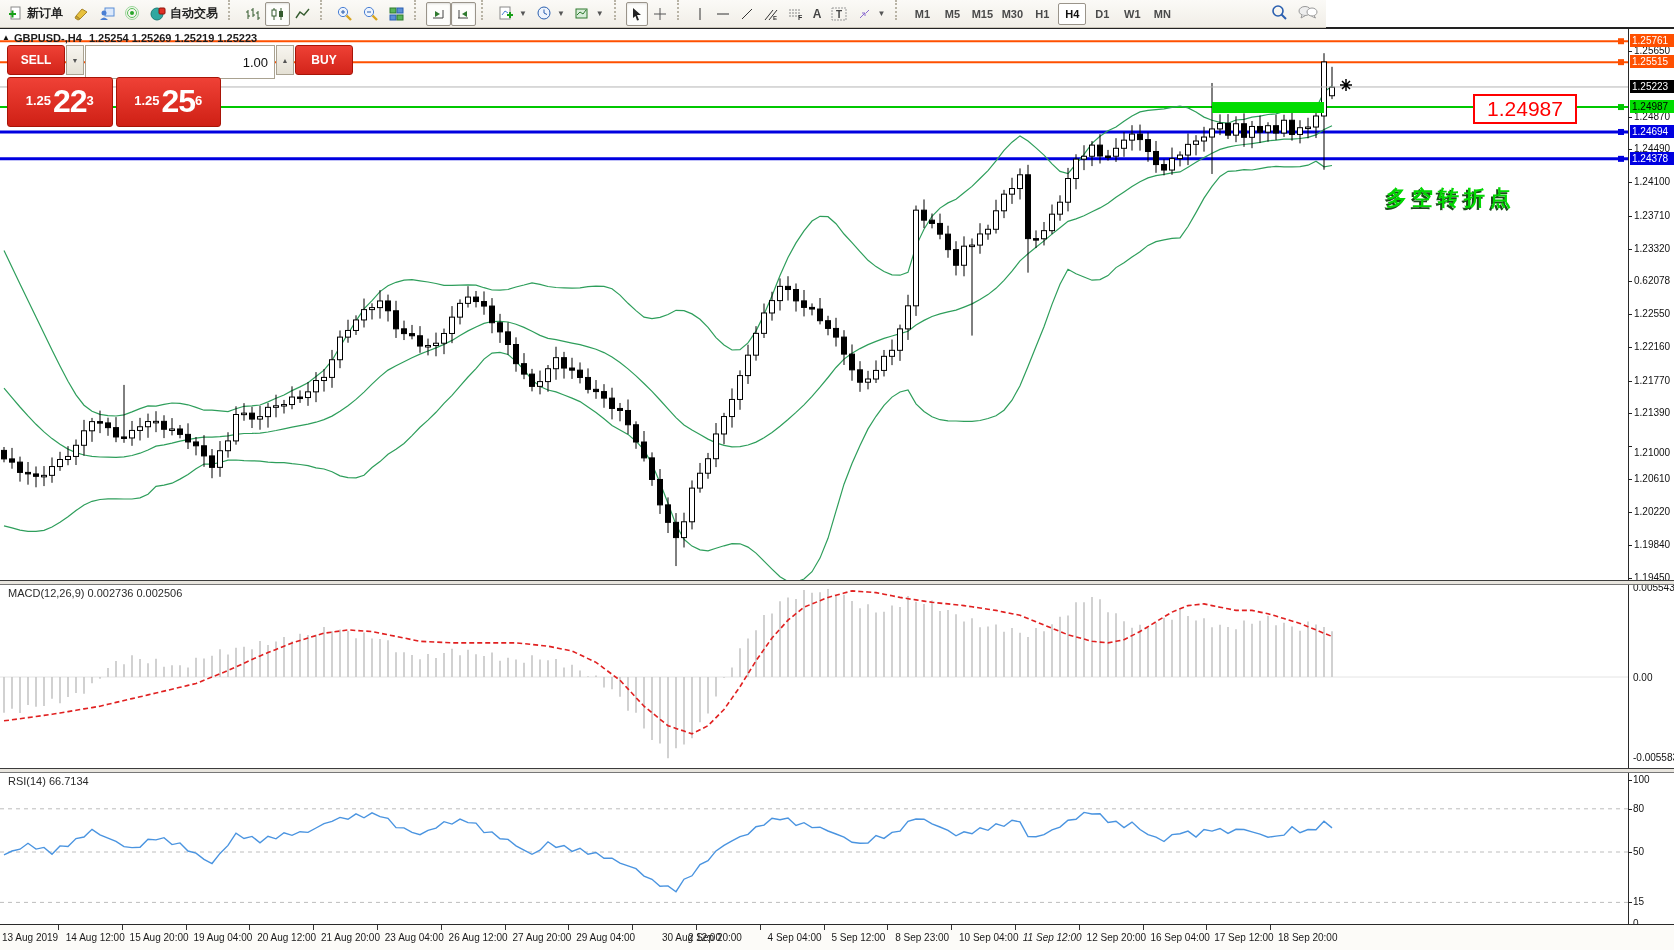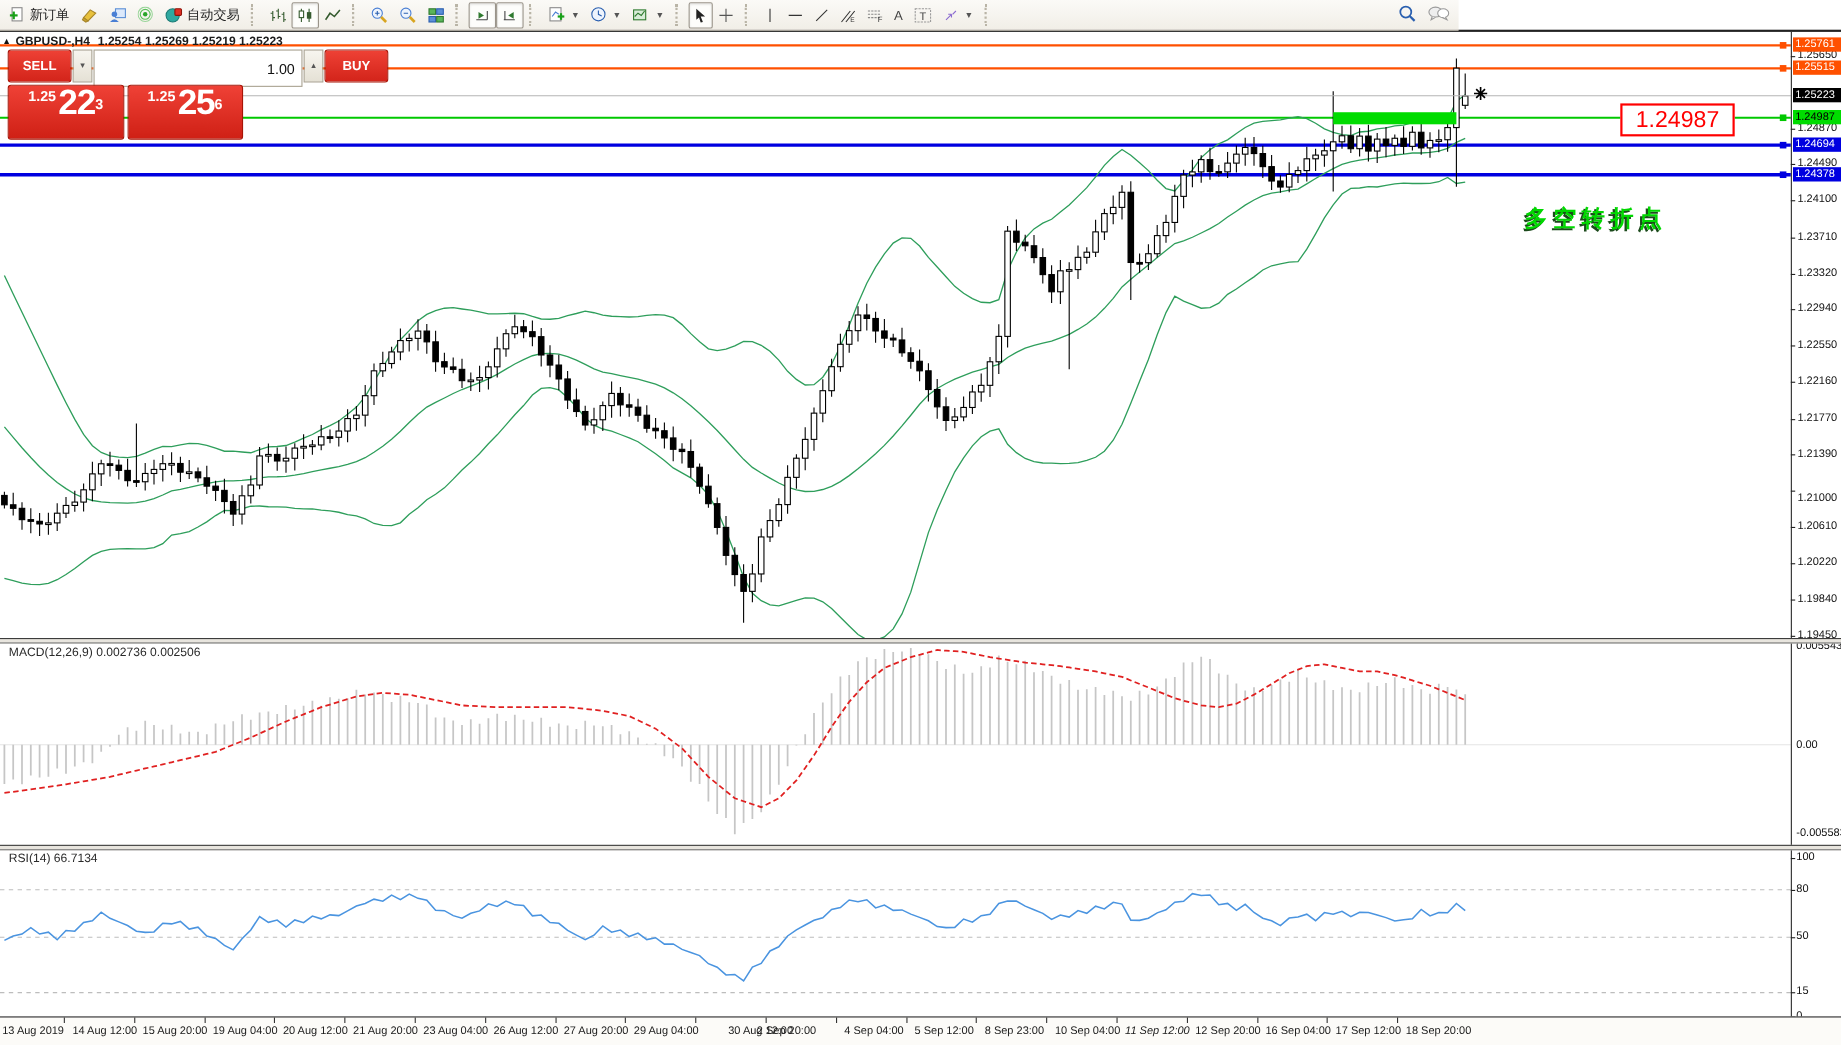--- a/index.html
+++ b/index.html
@@ -1,21 +1,21 @@
 <!DOCTYPE html>
 <html><head>
 <meta charset="utf-8">
 <style>
   html,body{margin:0;padding:0;background:#fff;}
   body{width:1674px;height:950px;position:relative;overflow:hidden;
        font-family:"Liberation Sans","DejaVu Sans",sans-serif;-webkit-font-smoothing:none;}
   
   #toolbar{position:absolute;left:0;top:0;width:1326px;height:27px;
     background:linear-gradient(#fbfaf7,#f1eee7);border-bottom:1px solid #c9c4b8;
-    display:flex;align-items:center;font-size:12px;color:#222;z-index:50;}
+    display:flex;font-size:12px;color:#222;z-index:50;font-weight:bold;}
   .tgroup{display:flex;align-items:center;height:27px;padding:0 3px;}
   .tsep{width:5px;height:20px;margin:0 2px;border-left:2px dotted #b9b4a6;}
   .tbtn{display:flex;align-items:center;gap:4px;height:22px;padding:0 4px;border:1px solid transparent;border-radius:2px;cursor:default;}
   .tbtn.pressed{border:1px solid #9a948a;background:#fdfdfb;box-shadow:inset 0 1px 2px rgba(0,0,0,.12);}
   .tbtn svg{display:block;}
   .tf{min-width:26px;height:20px;display:flex;align-items:center;justify-content:center;
       font-size:11px;color:#4a4a4a;border:1px solid transparent;border-radius:2px;margin:0 1px;}
   .tf.active{border:1px solid #9a948a;background:#fff;color:#111;}
   .caret{font-size:8px;color:#555;margin-left:1px;}
   #toolbar-right{margin-left:auto;display:flex;align-items:center;padding-right:8px;gap:10px;}
@@ -32,21 +32,21 @@
   #oneclick{position:absolute;left:7px;top:45px;width:214px;z-index:45;font-weight:700;}
   #oc-row1{display:flex;height:30px;gap:1px;}
   .oc-btn{flex:0 0 56px;background:linear-gradient(#ee4135,#d3241a);color:#fff;border:1px solid #a81407;
           border-radius:3px;font-size:12px;display:flex;align-items:center;justify-content:center;}
   .oc-spin{flex:0 0 16px;background:linear-gradient(#f7f5ef,#e5e1d5);border:1px solid #a9a291;color:#555;
            font-size:7px;display:flex;align-items:center;justify-content:center;}
   #oc-vol{flex:1;border:1px solid #a9a291;background:#fff;font-size:13px;font-weight:400;
           text-align:right;padding:16px 6px;color:#111;font-family:"Liberation Sans",sans-serif;}
   #oc-row2{display:flex;margin-top:2px;gap:3px;}
   .oc-price{flex:1;height:45px;background:linear-gradient(#ef4136,#cf2015);border:1px solid #a81407;border-radius:3px;
-            color:#fff;display:flex;align-items:flex-start;justify-content:center;padding-bottom:3px;}
+            color:#fff;display:flex;align-items:center;justify-content:center;padding-bottom:3px;}
   .oc-small{font-size:13px;margin-right:2px;line-height:20px;}
   .oc-big{font-size:32px;line-height:30px;letter-spacing:-1px;}
   .oc-sup{font-size:13px;line-height:34px;vertical-align:top;}
   
   .ptick{position:absolute;left:1634px;font-size:10px;color:#111;z-index:26;}
   .ptickmark{position:absolute;left:1628px;width:4px;height:1px;background:#222;z-index:26;}
   .badge{position:absolute;left:1630px;width:42px;font-size:10px;padding:1px 2px;z-index:27;color:#fff;}
   
   #callout{position:absolute;left:1473px;top:94px;width:100px;height:26px;border:2px solid #f00;background:#fff;
            color:#f00;font-size:21px;display:flex;align-items:center;justify-content:center;z-index:35;}
@@ -250,20 +250,31 @@
       </div>
     <div class="tbtn">
         <svg width="15" height="14">
           <path d="M3 11 L8 6 M8 6 l-3 0 M8 6 l0 3" stroke="#8a6ad0"></path>
           <path d="M12 3 l-3 3" stroke="#8a6ad0"></path>
         </svg>
         <span class="caret">▼</span>
       </div>
   </div>
   <div class="tsep"></div>
+  <div class="tgroup" id="tf-group">
+      <div class="tf">M1</div>
+      <div class="tf">M5</div>
+      <div class="tf">M15</div>
+      <div class="tf">M30</div>
+      <div class="tf">H1</div>
+      <div class="tf active">H4</div>
+      <div class="tf">D1</div>
+      <div class="tf">W1</div>
+      <div class="tf">MN</div>
+    </div>
   <div id="toolbar-right">
     <span><svg width="17" height="16">
           <circle cx="7" cy="7" r="5" fill="none" stroke="#2a5faf" stroke-width="1.6"></circle>
           <path d="M10.5 10.5 L15 15" stroke="#2a5faf" stroke-width="2"></path>
         </svg></span>
     <span><svg width="20" height="15">
           <ellipse cx="7" cy="6" rx="6" ry="4.5" fill="#eee" stroke="#999"></ellipse>
           <path d="M4 10 l-1 3 l4 -2.2" fill="#eee" stroke="#999"></path>
           <ellipse cx="14" cy="7" rx="5" ry="4" fill="#fff" stroke="#999"></ellipse>
           <path d="M16 10.5 l1.5 2.5 l-4 -1.8" fill="#fff" stroke="#999"></path>
@@ -866,21 +877,21 @@
     <div class="ptick" style="top: 111px;">1.24870</div>
     <div class="ptickmark" style="top: 117px;"></div>
     <div class="ptick" style="top: 143.319px;">1.24490</div>
     <div class="ptickmark" style="top: 149.319px;"></div>
     <div class="ptick" style="top: 176.488px;">1.24100</div>
     <div class="ptickmark" style="top: 182.488px;"></div>
     <div class="ptick" style="top: 209.658px;">1.23710</div>
     <div class="ptickmark" style="top: 215.658px;"></div>
     <div class="ptick" style="top: 242.827px;">1.23320</div>
     <div class="ptickmark" style="top: 248.827px;"></div>
-    <div class="ptick" style="top: 275.146px;">1.22940</div>
+    <div class="ptick" style="top: 275.146px;">0.62078</div>
     <div class="ptickmark" style="top: 281.146px;"></div>
     <div class="ptick" style="top: 308.316px;">1.22550</div>
     <div class="ptickmark" style="top: 314.316px;"></div>
     <div class="ptick" style="top: 341.485px;">1.22160</div>
     <div class="ptickmark" style="top: 347.485px;"></div>
     <div class="ptick" style="top: 374.655px;">1.21770</div>
     <div class="ptickmark" style="top: 380.655px;"></div>
     <div class="ptick" style="top: 406.974px;">1.21390</div>
     <div class="ptickmark" style="top: 412.974px;"></div>
     <div class="ptick" style="top: 447px;">1.21000</div>

